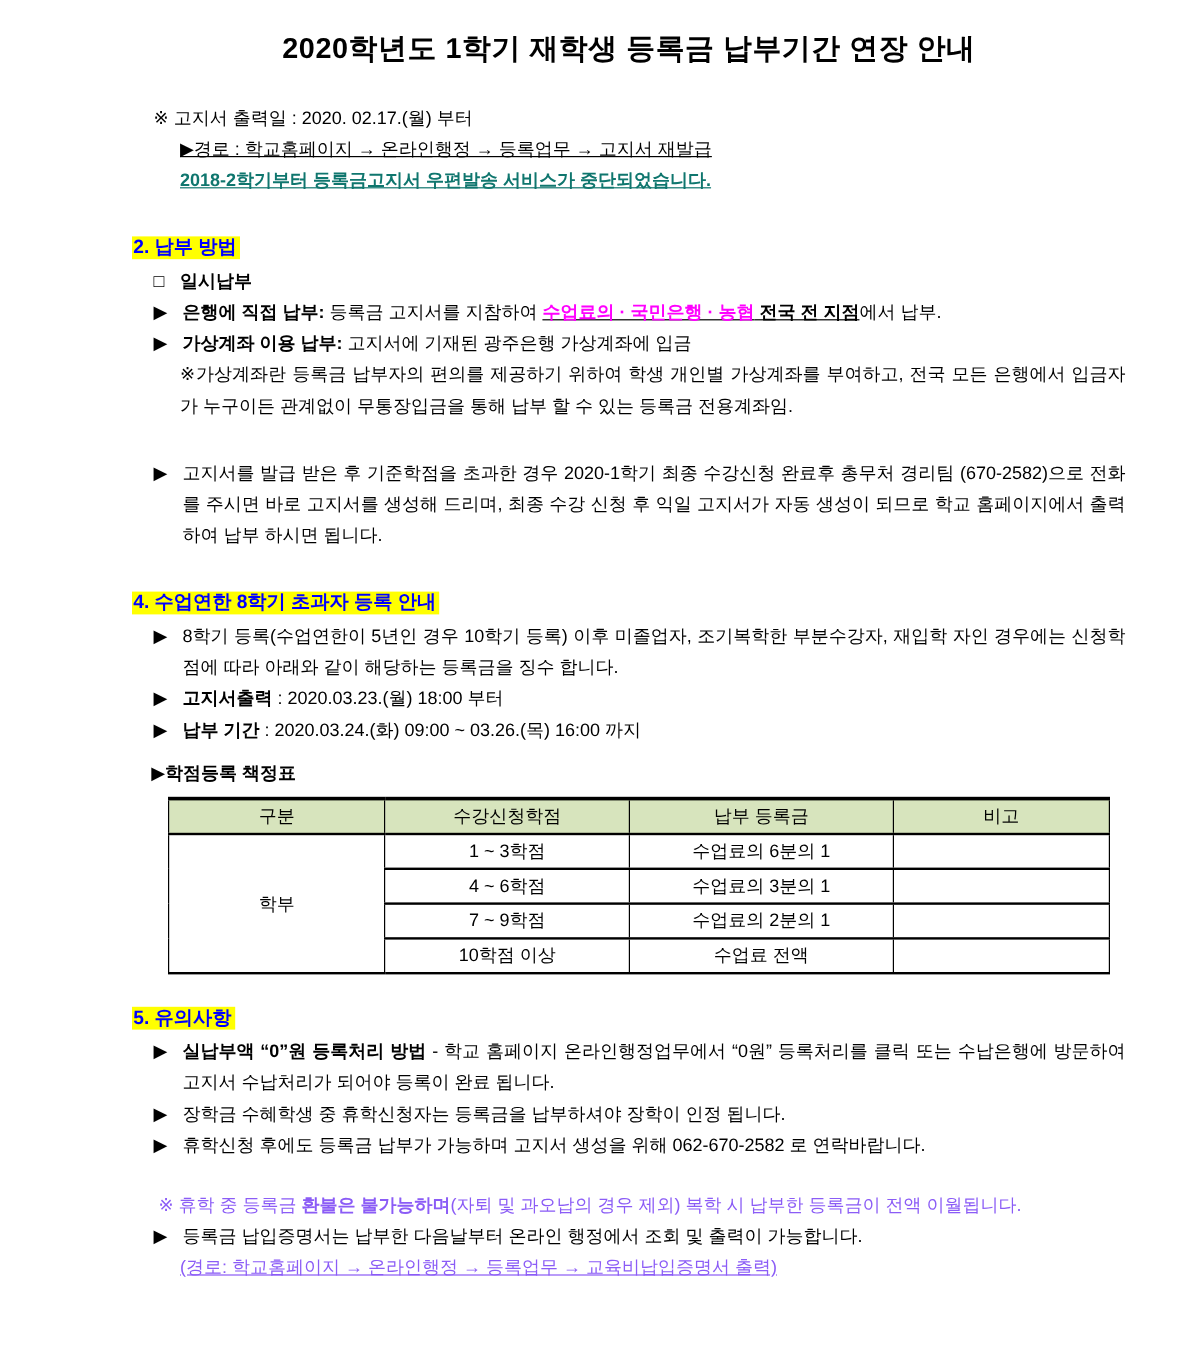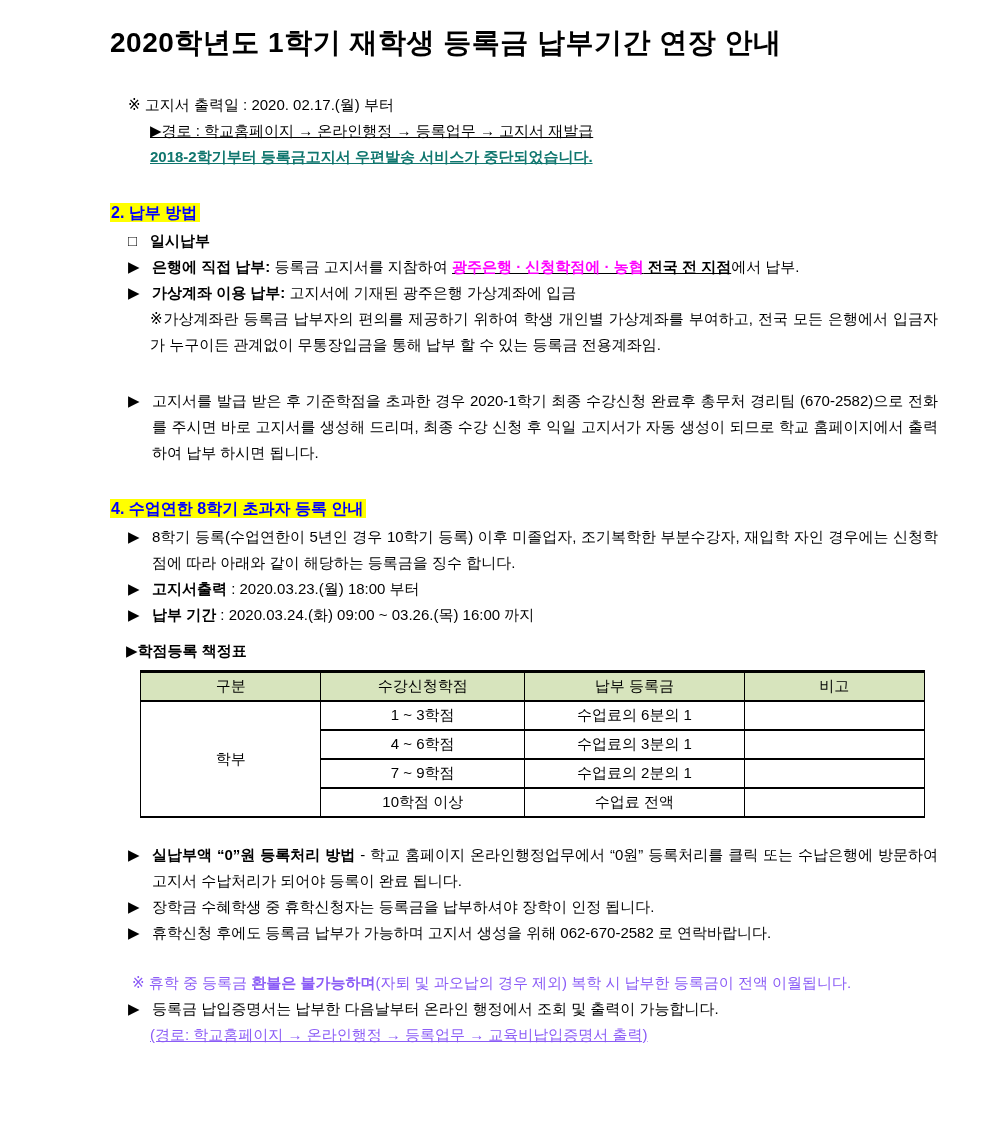--- a/index.html
+++ b/index.html
@@ -6,22 +6,22 @@
   body {
     width: 992px; height: 1134px;
     background: #ffffff;
     font-family: "Liberation Sans", "DejaVu Sans", sans-serif;
     color: #000;
     overflow: hidden;
   }
   .page { padding: 18px 54px 0 110px; }
 
   .doc-title {
-    text-align: left;
-    font-size: 28px;
+    text-align: center;
+    font-size: 24px;
     font-weight: bold;
     letter-spacing: 0.5px;
     margin: 6px 0 30px 0;
   }
 
   .section { margin-bottom: 30px; }
   .sec-heading {
     font-size: 16px;
     font-weight: bold;
     color: #0000ff;
@@ -87,21 +87,21 @@
   <div class="section">
     <div class="sec-heading">
       <span class="hl">2. 납부 방법</span>
     </div>
     <div class="bullet-line ind-1">
       <span class="marker-sq">□</span>
       <span class="content bold">일시납부</span>
     </div>
     <div class="bullet-line ind-1">
       <span class="marker">▶</span>
-      <span class="content"><span class="bold">은행에 직접 납부:</span><span> 등록금 고지서를 지참하여 </span><span class="ul"><span class="magenta bold">광주은행 · 신청학점에 · 농협</span><span class="bold"> 전국 전 지점</span></span><span>에서 납부.</span></span>
+      <span class="content"><span class="bold">은행에 직접 납부:</span><span> 등록금 고지서를 지참하여 </span><span class="ul"><span class="magenta bold">수업료의 · 국민은행 · 농협</span><span class="bold"> 전국 전 지점</span></span><span>에서 납부.</span></span>
     </div>
     <div class="bullet-line ind-1">
       <span class="marker">▶</span>
       <span class="content"><span class="bold">가상계좌 이용 납부:</span><span> 고지서에 기재된 광주은행 가상계좌에 입금</span></span>
     </div>
     <div class="line ind-2 content" style="text-align: justify;">※가상계좌란 등록금 납부자의 편의를 제공하기 위하여 학생 개인별 가상계좌를 부여하고, 전국 모든 은행에서 입금자가 누구이든 관계없이 무통장입금을 통해 납부 할 수 있는 등록금 전용계좌임.</div>
   </div>
 
   <div class="section">
     <div class="bullet-line ind-1">
@@ -164,20 +164,23 @@
         <tr>
           <td>10학점 이상</td>
           <td>수업료 전액</td>
           <td></td>
         </tr>
       </tbody>
     </table>
   </div>
 
   <div class="section">
+    <div class="sec-heading">
+      <span class="hl">5. 유의사항</span>
+    </div>
     <div class="bullet-line ind-1">
       <span class="marker">▶</span>
       <span class="content"><span class="bold">실납부액 “0”원 등록처리 방법</span><span> - 학교 홈페이지 온라인행정업무에서 “0원” 등록처리를 클릭 또는 수납은행에 방문하여 고지서 수납처리가 되어야 등록이 완료 됩니다.</span></span>
     </div>
     <div class="bullet-line ind-1">
       <span class="marker">▶</span>
       <span class="content">장학금 수혜학생 중 휴학신청자는 등록금을 납부하셔야 장학이 인정 됩니다.</span>
     </div>
     <div class="bullet-line ind-1">
       <span class="marker">▶</span>

